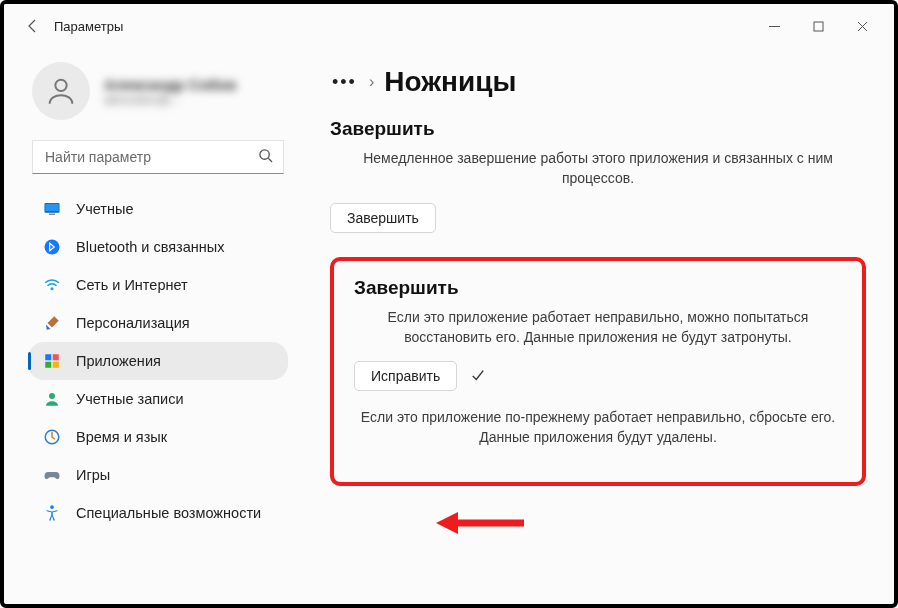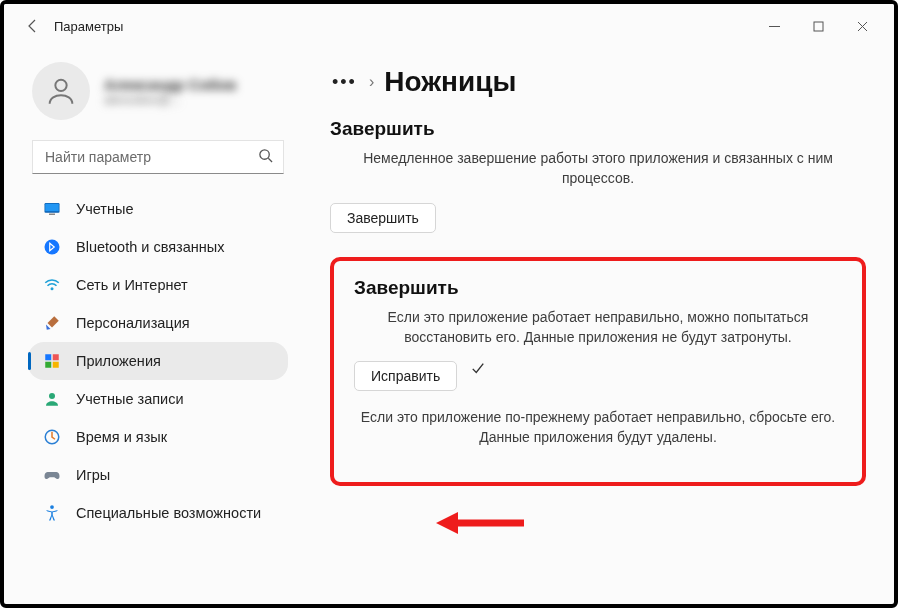--- a/index.html
+++ b/index.html
@@ -55,21 +55,21 @@
   .desc { font-size:14px; color:#3d3d3d; line-height:1.45; margin-bottom:14px;text-align:center; }
   .btn {
     display:inline-flex; align-items:center; justify-content:center;
     background:#fff; border:1px solid #d6d6d6; border-radius:5px;
     padding: 6px 16px; font-size:14px; cursor:pointer; color:#222;
   }
   .red-frame {
     border:4px solid #ee1c1c; border-radius:10px; padding:16px 20px 20px 20px;
     margin-top:24px;
   }
-  .row-inline { display:flex; gap:14px; margin-bottom:16px; }
+  .row-inline { display:flex; align-items:center; gap:14px; margin-bottom:16px; }
   .check-mark { color:#333; font-size:15px; }
   .arrow-annot {
     position:absolute; pointer-events:none;
   }
 </style>
 </head>
 <body>
 
 <div class="outer">
 

